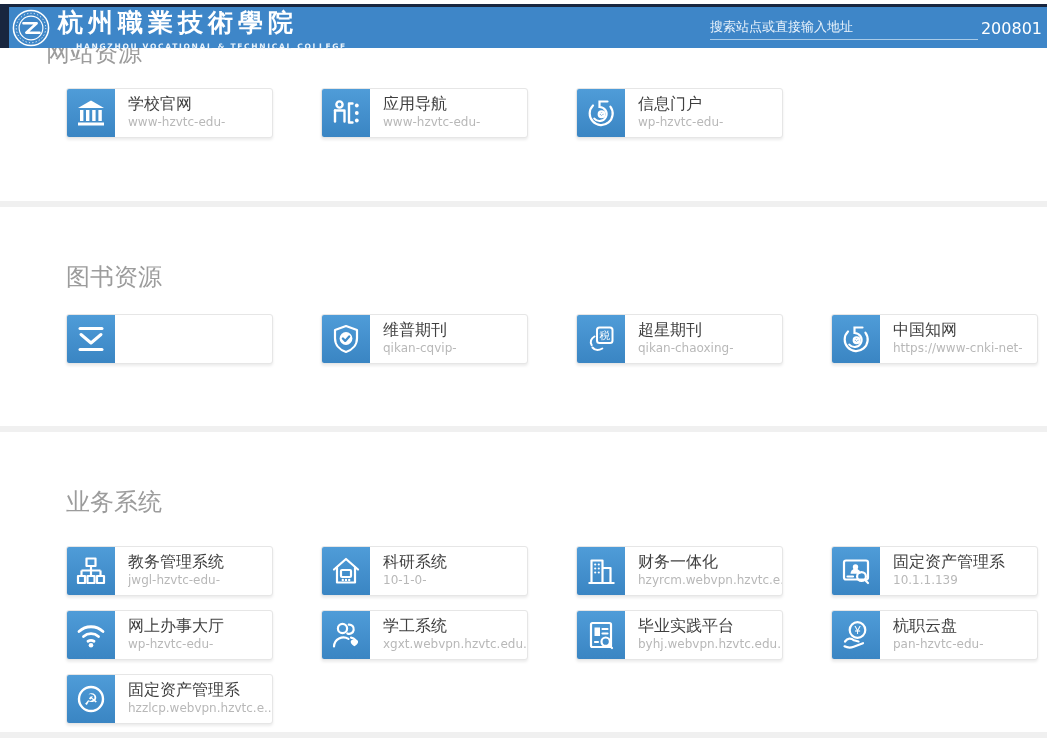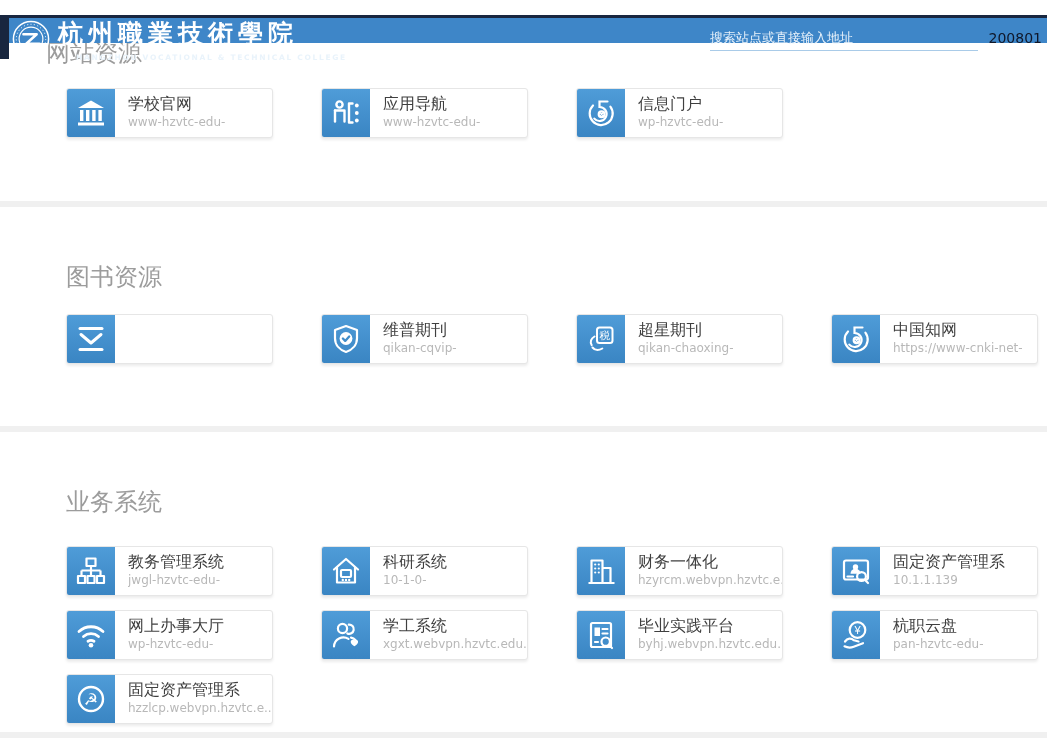--- a/index.html
+++ b/index.html
@@ -1,35 +1,35 @@
 <!DOCTYPE html>
 <html style="--header_blue: #3e86c8; --header_edge: #18263f; --icon_blue: #4293d2; --icon_blue_light: #4f9cd8; --icon_blue_dark: #3a85c3; --card_border: #e6e6e6; --card_title: #3f3f3f; --card_subtitle: #b8b8b8; --section_title: #9c9c9c; --divider: #f0f0f0; --search_underline: #a9cbe8;"><head>
 <meta charset="utf-8">
 <style>
   * { margin:0; padding:0; box-sizing:border-box; }
   html,body { width:1047px; height:740px; overflow:hidden; background:#fff;
     font-family:"DejaVu Sans","Liberation Sans",sans-serif; }
 
   
-  .header { position:fixed; top:15px; left:0; width:1047px; height:28px;
+  .header { position:fixed; top:4px; left:0; width:1047px; height:44px;
     background:var(--header_blue); border-top:3px solid var(--header_edge); z-index:20;text-decoration:underline; }
   .header-edge { position:absolute; left:0; top:0; width:9px; height:41px;
     background:var(--header_edge); }
   .logo { position:absolute; left:12px; top:2px; width:38px; height:38px; cursor:pointer; }
   .title-block { position:absolute; left:58px; top:1px; }
   .title-cn { color:#fff; font-size:25px; line-height:30px; font-weight:bold;
     letter-spacing:5px; font-family:"DejaVu Serif","Liberation Serif",serif; }
   .title-en { color:#e9f3fb; font-size:7.5px; font-weight:bold; letter-spacing:1.7px;
     margin-top:4px; margin-left:18px; }
   .search { position:absolute; left:710px; top:7px; width:268px; }
   .search input { width:268px; height:26px; background:transparent; border:none; outline:none;
     border-bottom:1px solid var(--search_underline); color:#000000; font-size:13px;
     font-family:inherit; }
   .search input::placeholder { color:#eaf3fb; opacity:1; }
-  .user-id { position:absolute; right:5px; top:12px; color:#0f172a; font-size:14px; }
+  .user-id { position:absolute; right:5px; top:12px; color:#ffffff; font-size:16px; }
 
   
   .main { position:relative; z-index:1; }
   .section-title { margin-left:66px; font-size:24px; line-height:33px; height:33px;
     color:var(--section_title); }
   .sec-0 .section-title { margin-top:37px;margin-left:46px; }
   .sec-0 .grid { margin-top:18px; }
   .sec-1 .section-title { margin-top:54px; }
   .sec-1 .grid { margin-top:20px; }
   .sec-2 .section-title { margin-top:54px; }

